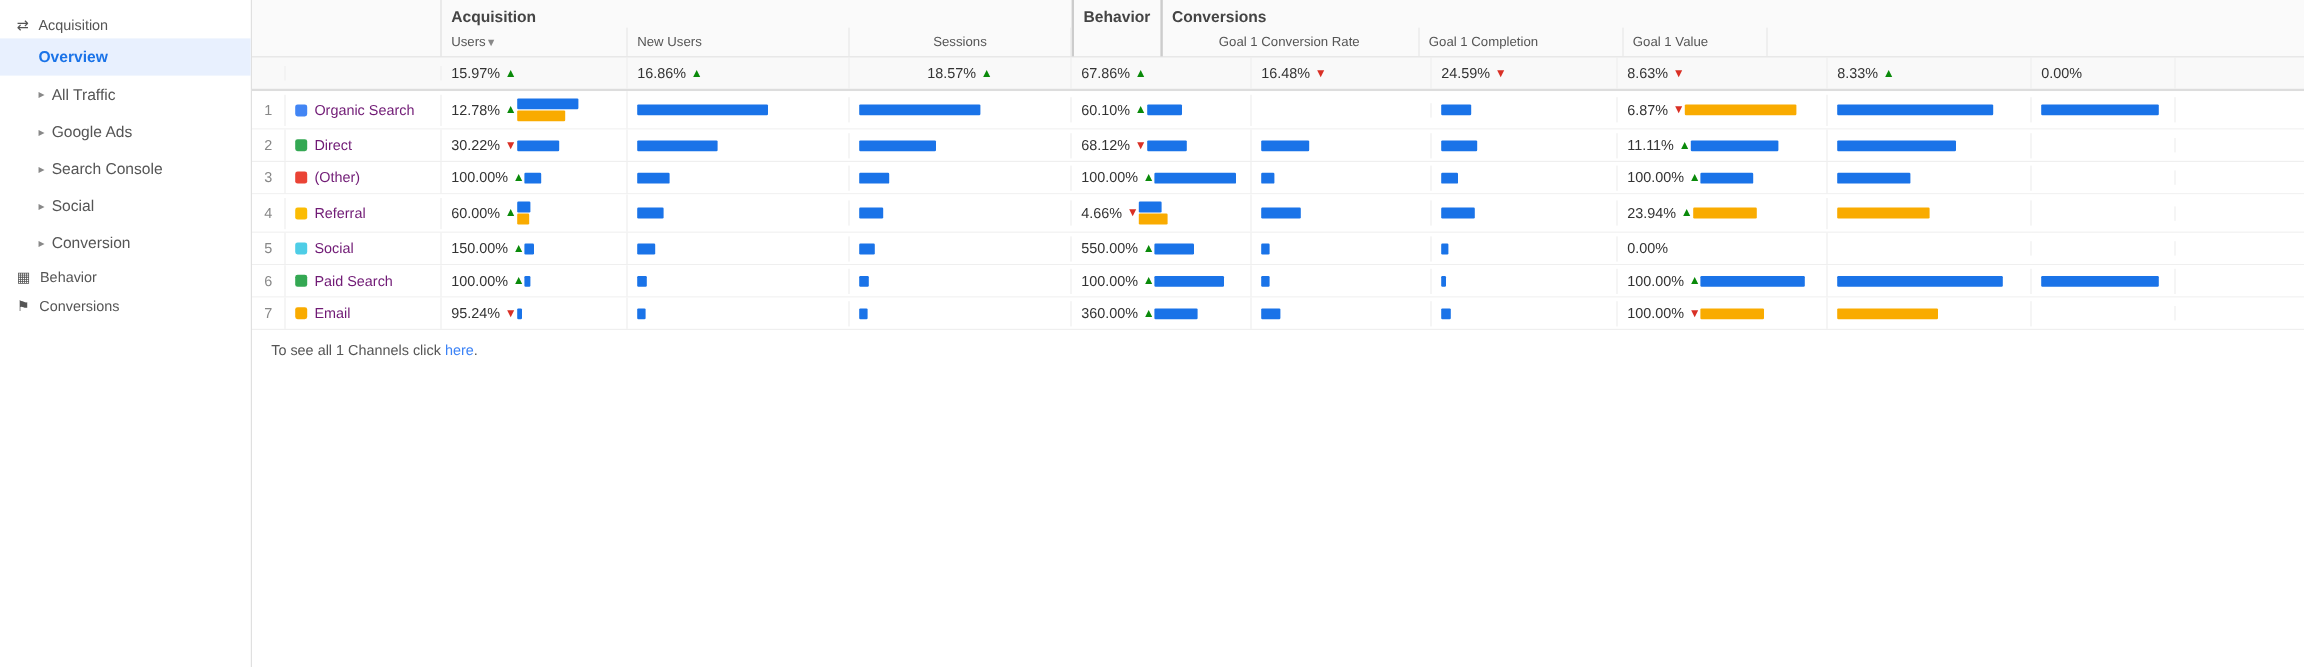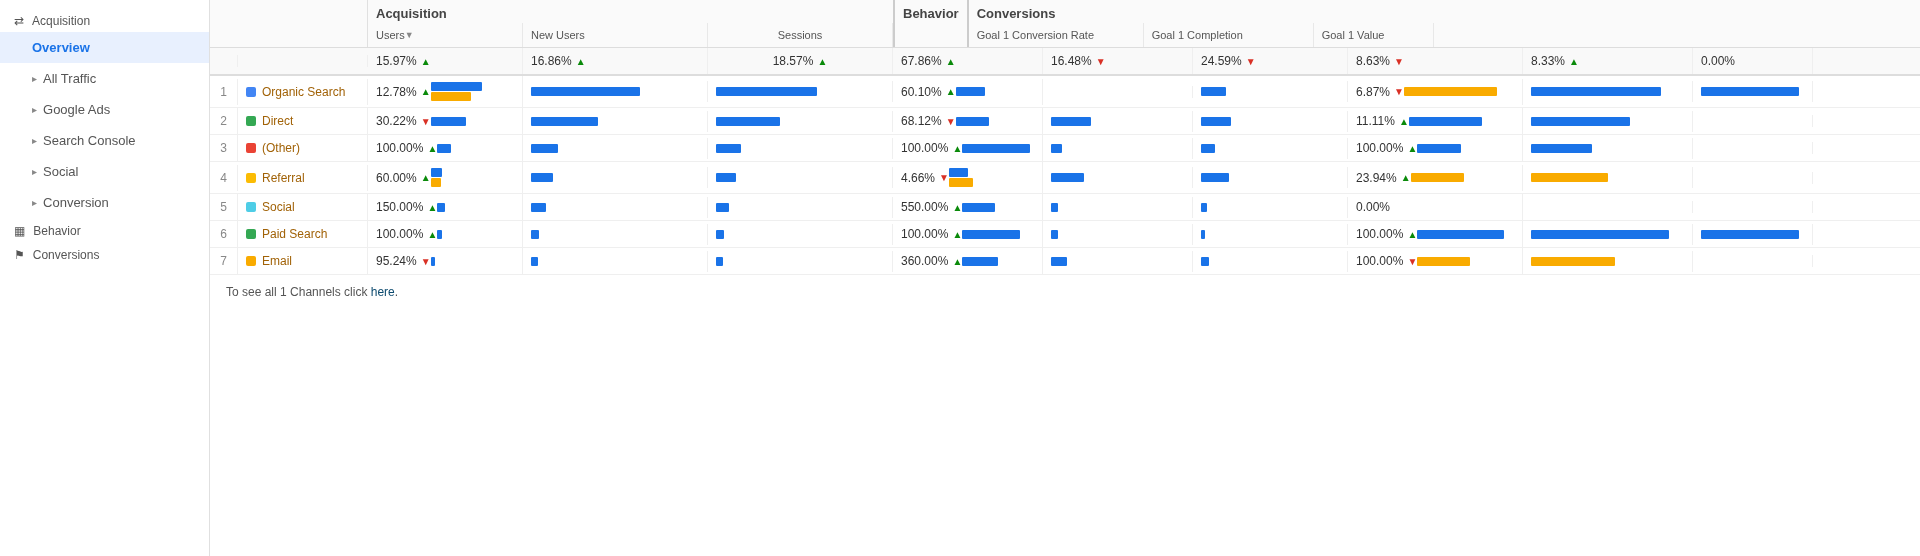--- a/index.html
+++ b/index.html
@@ -76,21 +76,21 @@
     .col-bounce { width: 150px; min-width: 150px; }
     .col-pages { width: 150px; min-width: 150px; }
     .col-avgdur { width: 155px; min-width: 155px; }
     .col-goal1rate { width: 175px; min-width: 175px; }
     .col-goal1comp { width: 170px; min-width: 170px; }
     .col-goal1val { width: 120px; min-width: 120px; }
 
     .channel-dot {
       width: 10px; height: 10px; border-radius: 2px; margin-right: 6px; display: inline-block;
     }
-    .channel-link { color: #a16207; text-decoration: none; cursor: pointer; }
+    .channel-link { color: #701a75; text-decoration: none; cursor: pointer; }
 
     .pct { font-size: 12px; margin-right: 4px; }
     .trend-up { color: #0a8a0a; font-size: 10px; }
     .trend-down { color: #d93025; font-size: 10px; }
 
     .bar-container {
       flex: 1;
       display: flex;
       flex-direction: column;
       gap: 1px;
@@ -106,21 +106,21 @@
     .summary-row {
       background: #f9f9f9;
       border-bottom: 2px solid #ddd;
     }
 
     .footer-note {
       padding: 10px 16px;
       font-size: 12px;
       color: #555;
     }
-    .footer-note a { color: #0c4a6e; cursor: pointer; }
+    .footer-note a { color: #3b82f6; cursor: pointer; }
   </style>
 </head>
 <body>
 
 <div class="sidebar">
   <div class="sidebar-section-label">
     <span class="icon">⇄</span>
     <span>Acquisition</span>
   </div>
   <div class="sidebar-item active indent">
@@ -178,21 +178,21 @@
           </div>
         </div>
       </div>
 
       <div style="display:flex; flex-direction:column; border-right:2px solid #ccc;">
         <div style="padding:6px 8px 2px; font-size:13px; font-weight:bold; color:#444;">Behavior</div>
       </div>
 
       <div style="display:flex; flex-direction:column;">
         <div style="padding:6px 8px 2px; font-size:13px; font-weight:bold; color:#444;">Conversions</div>
-        <div style="display:flex;">
+        <div style="display:flex;padding-left:39px;">
           <div class="col-h col-goal1rate">
             <span>Goal 1 Conversion Rate</span>
           </div>
           <div class="col-h col-goal1comp">
             <span>Goal 1 Completion</span>
           </div>
           <div class="col-h col-goal1val">
             <span>Goal 1 Value</span>
           </div>
         </div>

